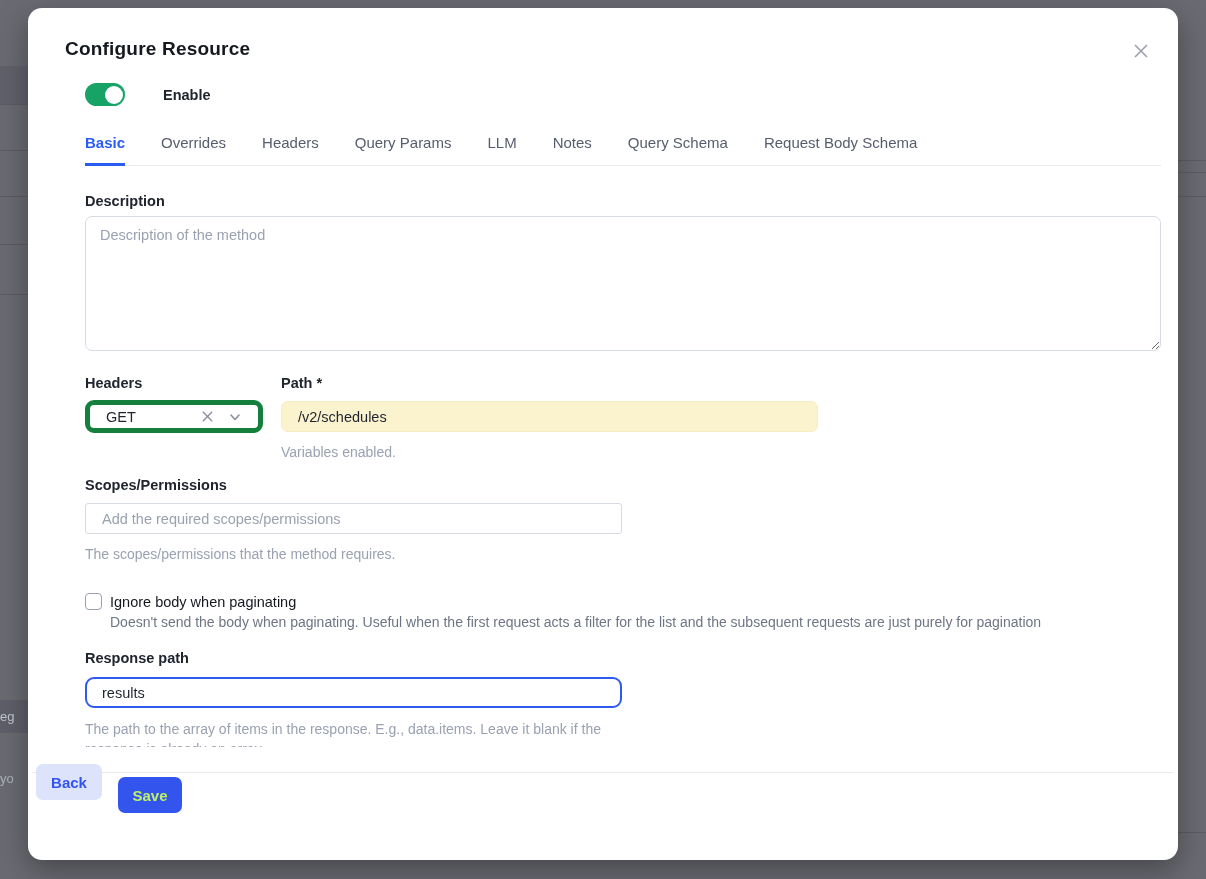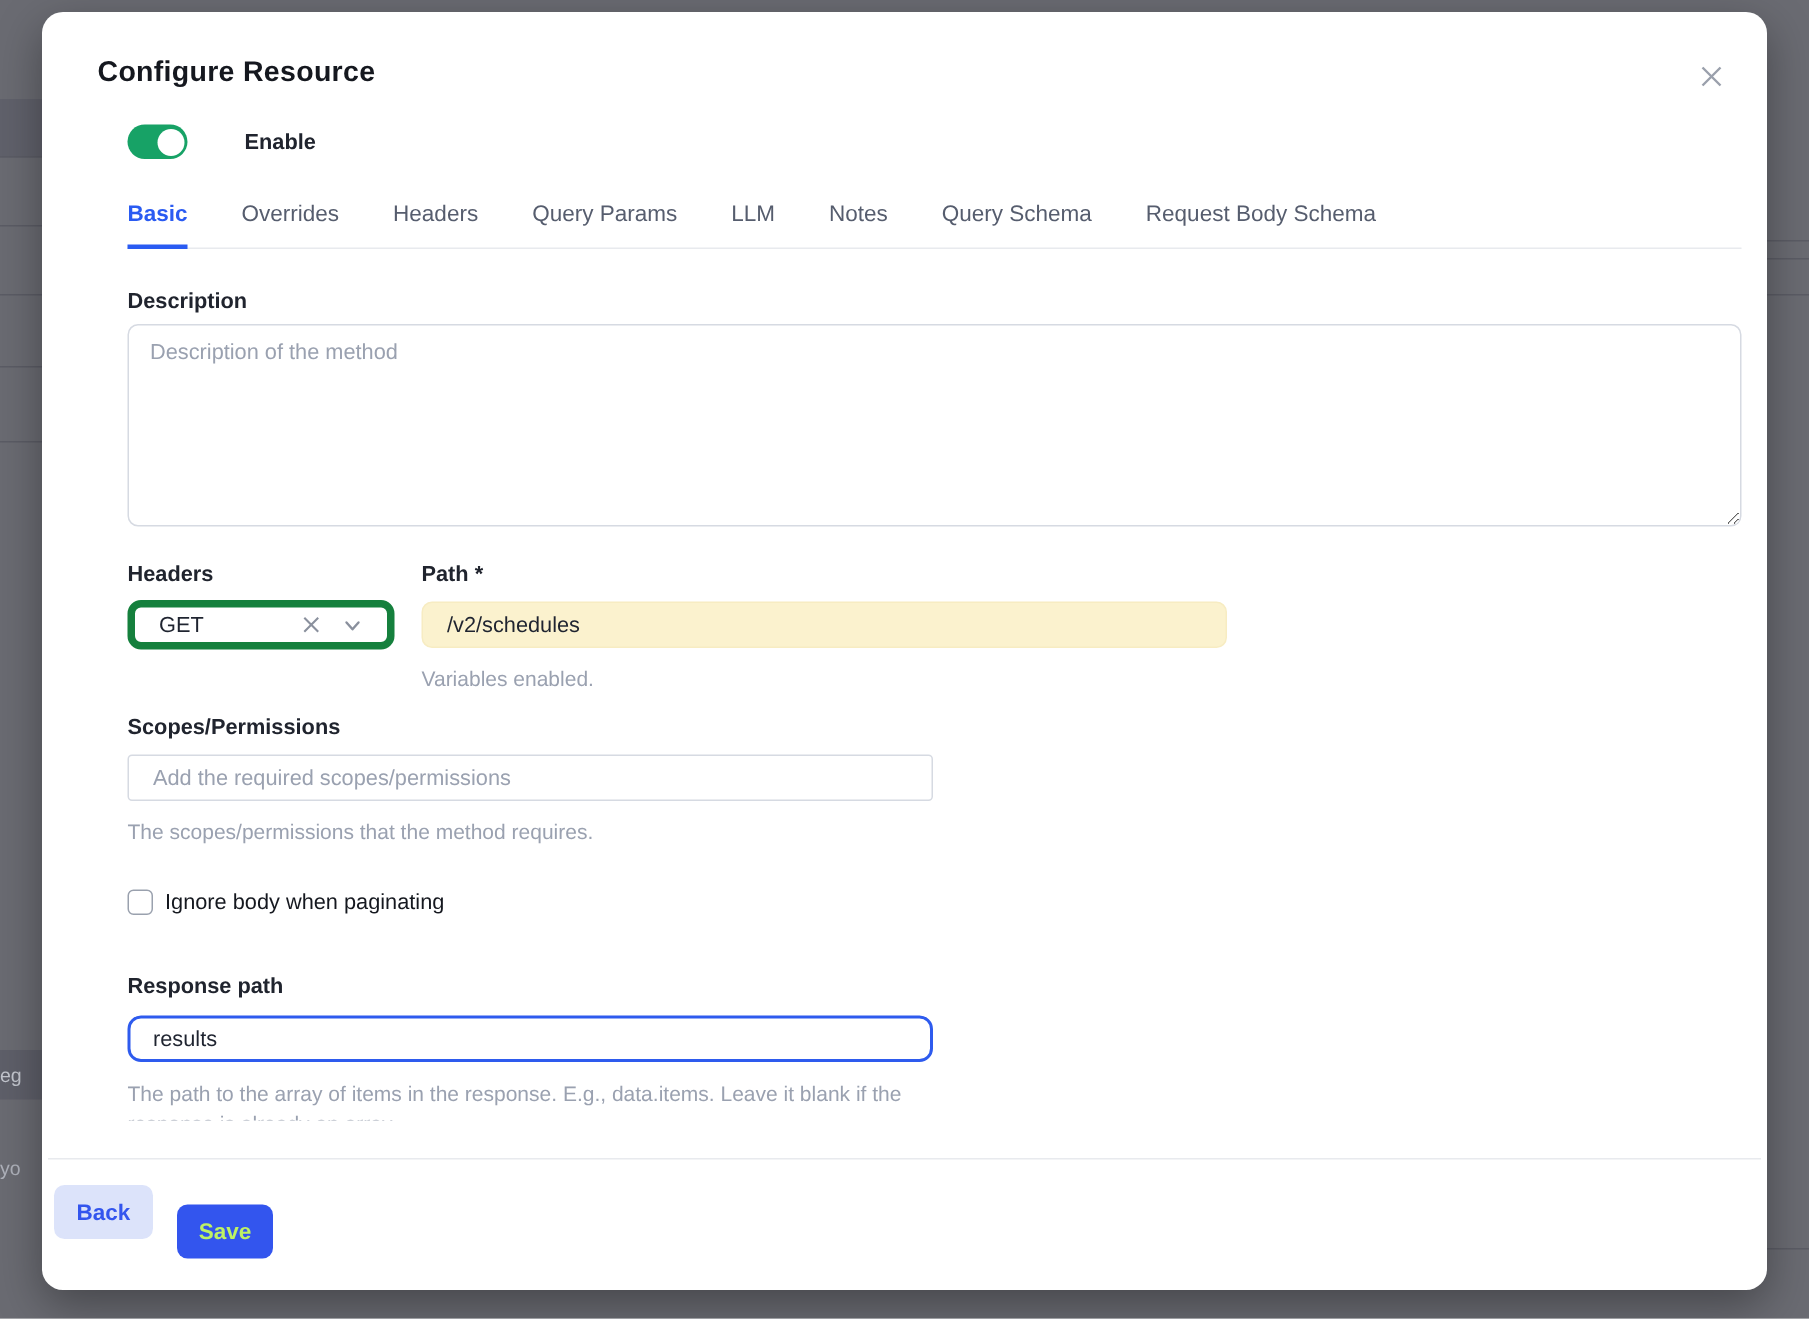--- a/index.html
+++ b/index.html
@@ -56,21 +56,21 @@
   .checkbox { width:17px; height:17px; border:1.5px solid #9AA1AE; border-radius:4px; background:#fff; cursor:pointer; }
   .checkbox-label { font-size:14.5px; color:#15181F; cursor:pointer; }
 
   input.response { position:absolute; left:57px; top:669px; width:537px; height:31px; border:2px solid #2E5BEE;
     border-radius:9px; padding:0 15px; font-family:"Liberation Sans",sans-serif; font-size:14.5px; color:#1F2430; outline:none; }
 
   .response-helper-clip { position:absolute; left:57px; top:711px; width:545px; height:28px; overflow:hidden; }
   .response-helper-clip .txt { font-size:14px; color:#9AA1B0; line-height:20px; }
 
   .footer-divider { position:absolute; left:0px; top:764px; width:1142px; height:1px; background:#E8EAEE; }
-  .footer { position:absolute; left:8px; top:782px; display:flex; gap:16px; }
+  .footer { position:absolute; left:8px; top:756px; display:flex; gap:16px; }
   .btn { height:36px; border:none; border-radius:7px; font-family:"Liberation Sans",sans-serif; font-size:15px;
          font-weight:bold; cursor:pointer; }
   .btn-back { width:66px; background:#DCE3FA; color:#3355EE; }
   .btn-save { width:64px; background:#3355EE; color:#bef264;margin-top:13px; }
 </style>
 </head>
 <body>
 
 <div class="stage">
 
@@ -140,20 +140,21 @@
     <div class="helper" style="left:253px; top:436px;">Variables enabled.</div>
 
     <div class="field-label" style="left:57px; top:469px;">Scopes/Permissions</div>
     <input class="scopes" placeholder="Add the required scopes/permissions" style="">
     <div class="helper" style="left:57px; top:538px;">The scopes/permissions that the method requires.</div>
 
     <div class="checkbox-row">
       <div class="checkbox"></div>
       <div class="checkbox-label">Ignore body when paginating</div>
     </div>
+    <div class="helper-dark" style="left:82px; top:606px; width:1000px;">Doesn't send the body when paginating. Useful when the first request acts a filter for the list and the subsequent requests are just purely for pagination</div>
 
     <div class="field-label" style="left:57px; top:642px;">Response path</div>
     <input class="response" value="results" style="">
     <div class="response-helper-clip">
       <div class="txt">The path to the array of items in the response. E.g., data.items. Leave it blank if the response is already an array.</div>
     </div>
 
     <div class="footer-divider" style="left:4px;"></div>
     <div class="footer">
       <button class="btn btn-back">Back</button>

